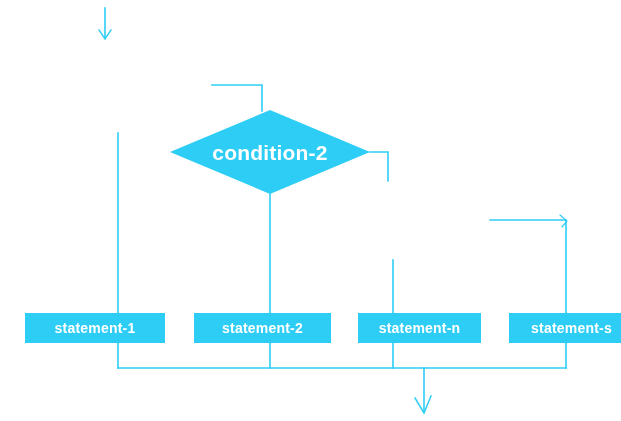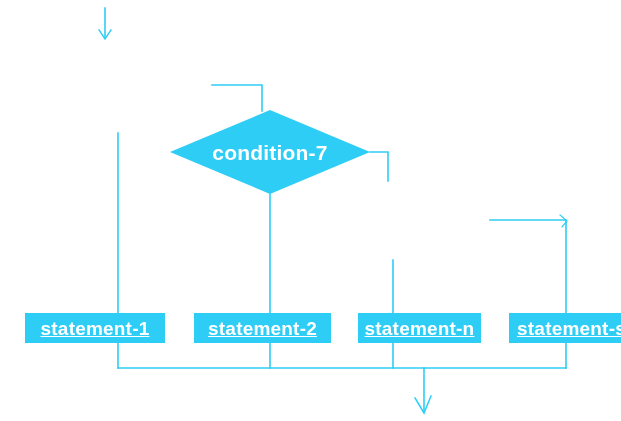--- a/index.html
+++ b/index.html
@@ -37,22 +37,21 @@
     line-height: 1;
     letter-spacing: 0.2px;
   }
   .diamond {
     background: #2ecdf5;
     clip-path: polygon(50% 0%, 100% 50%, 50% 100%, 0% 50%);
     font-size: 21px;
   }
   .statement {
     background: #2ecdf5;
-    font-size: 19px;
-    text-decoration: underline;
+    font-size: 14px;
   }
   .diamond-label, .statement-label {
     pointer-events: none;
   }
 </style>
 </head>
 <body>
 
 <div id="canvas">
 
@@ -76,21 +75,21 @@
 
       <path d="M 118 368 L 566 368"></path>
 
       <path d="M 424 368 L 424 412"></path>
       <path d="M 415 398 L 424 413 L 431 396" stroke-width="1.5"></path>
     </g>
   </svg>
 
 
   <div class="node diamond" style="left:170px; top:110px; width:200px; height:84px;">
-    <span class="diamond-label">condition-7</span>
+    <span class="diamond-label">condition-2</span>
   </div>
 
 
   <div class="node statement" style="left:25px; top:313px; width:140px; height:30px;">
     <span class="statement-label">statement-1</span>
   </div>
 
   <div class="node statement" style="left:194px; top:313px; width:137px; height:30px;">
     <span class="statement-label">statement-2</span>
   </div>

